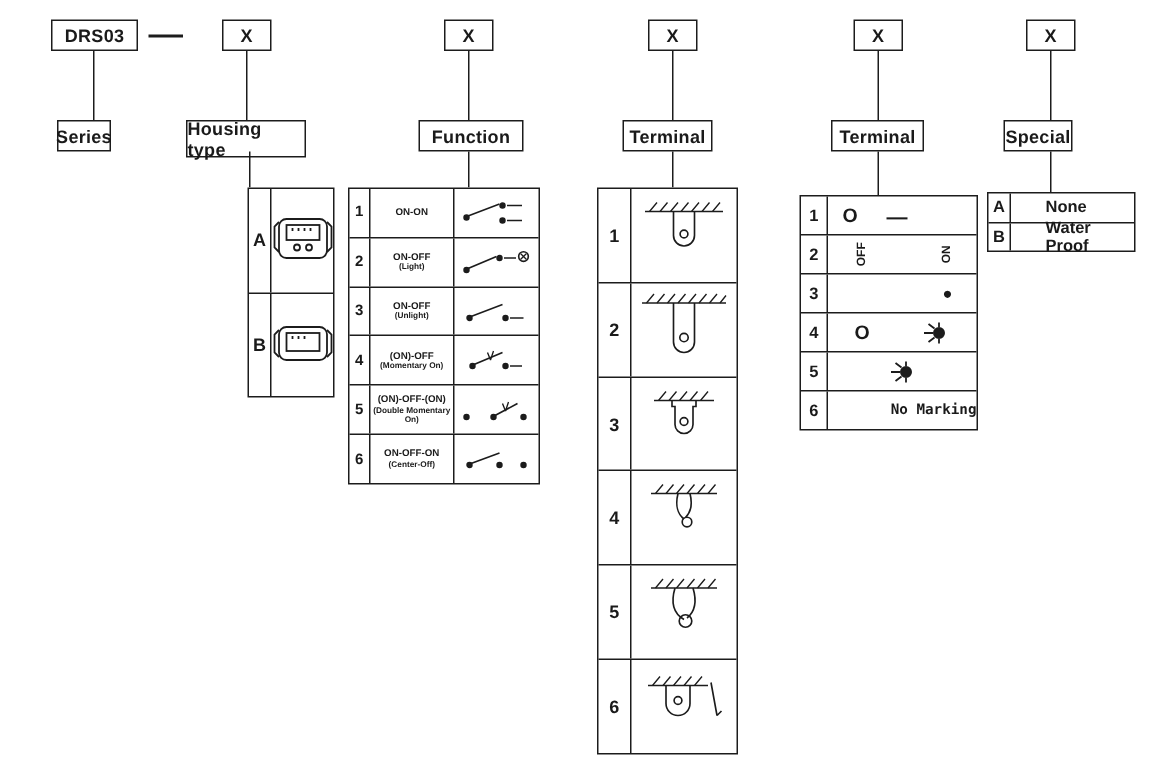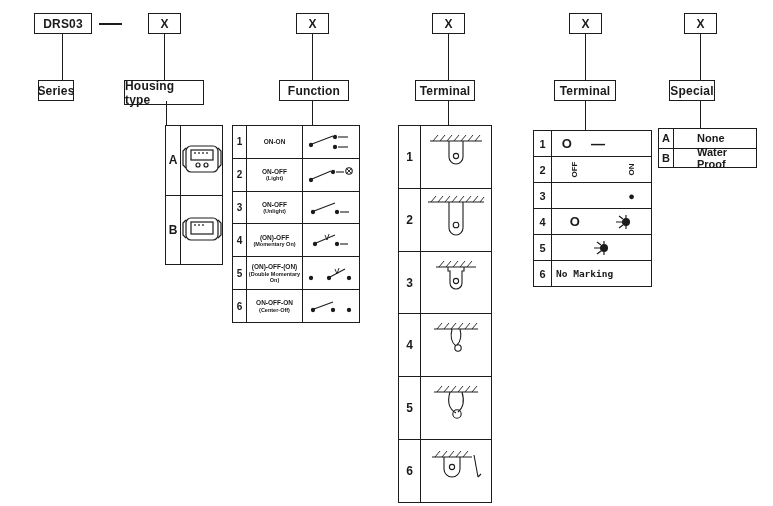--- a/index.html
+++ b/index.html
@@ -394,21 +394,21 @@
           <g stroke="#1c1c1c" fill="#1c1c1c" stroke-width="1.2">
             <circle cx="11" cy="8" r="3.4"></circle>
             <path d="M7,8 H1 M8,5 L4,2 M8,11 L4,14 M11,4 V1 M11,12 v3" fill="none"></path>
           </g>
         </svg>
       </div>
     </div>
 
     <div class="trow">
       <div class="cell numcell m-num">6</div>
-      <div class="cell m-body" style="justify-content:flex-start; padding-left:4px;">
+      <div class="cell m-body" style="justify-content:flex-end; padding-left:4px;">
         <span class="m-nomark">No Marking</span>
       </div>
     </div>
   </div>
 
   <div class="tbl" style="left:658px; top:128px; width:99px; height:40px;">
     <div class="trow">
       <div class="cell numcell s-letter">A</div>
       <div class="cell s-text">None</div>
     </div>

